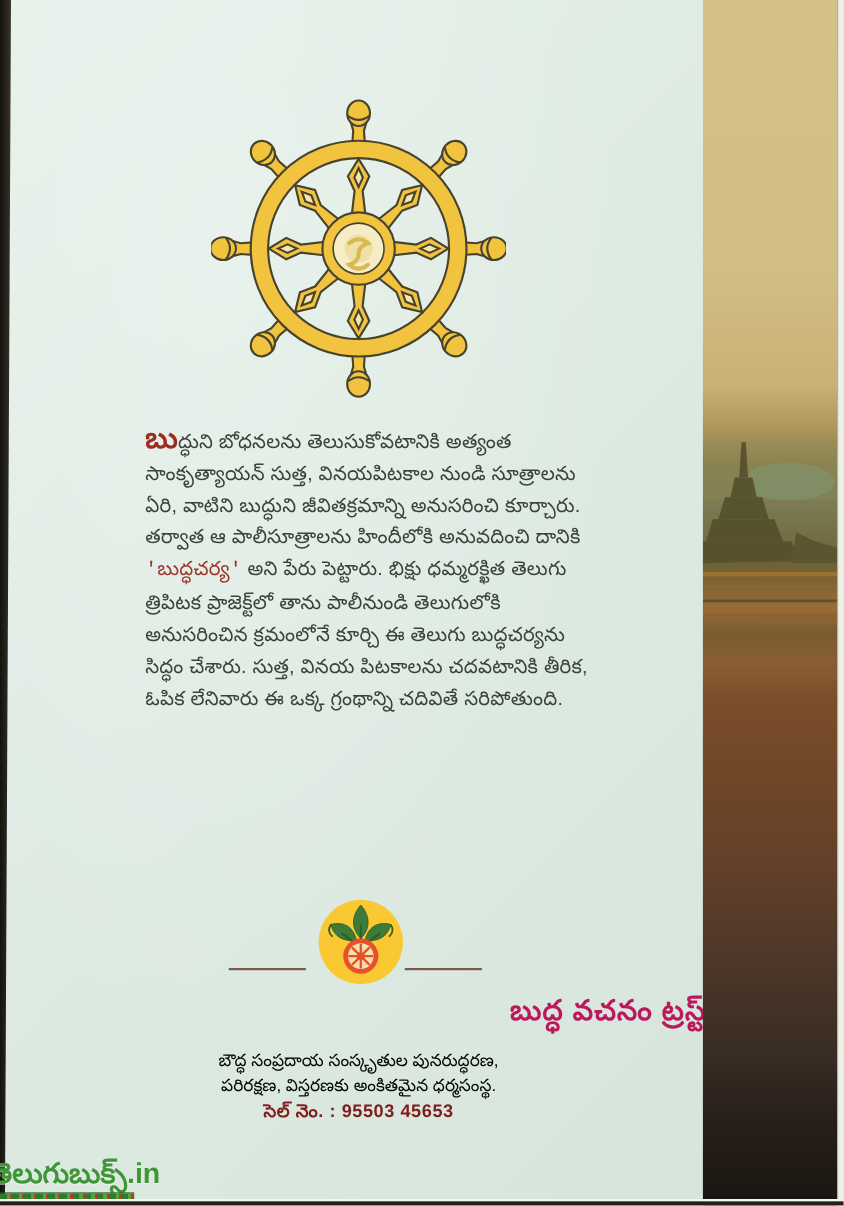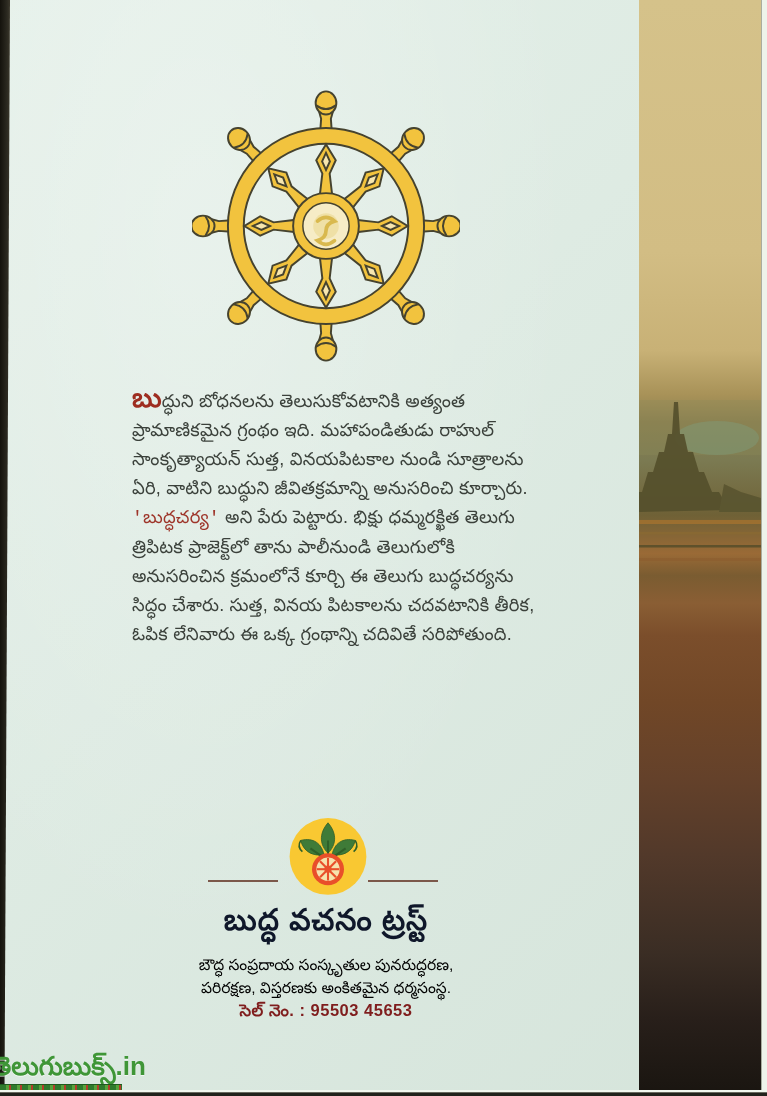--- a/index.html
+++ b/index.html
@@ -46,21 +46,21 @@
   .para-line{white-space:nowrap;}
   .dropcap{color:#9e2d20;font-weight:bold;font-size:27px;line-height:29px;}
   .accent{color:#9e352a;font-family:Liberation Mono, monospace;}
 
   .center-col{position:absolute;left:10px;width:632px;text-align:center;}
   .logo-svg{position:absolute;left:288px;top:816px;width:80px;height:84px;}
   .logo-line{position:absolute;top:880px;width:70px;height:0;border-top:2px solid #7b584a;}
   .logo-line.left{left:208px;}
   .logo-line.right{left:368px;}
 
-  .trust-name{top:903px;color:#0f172a;font-size:30px;font-weight:bold;letter-spacing:1px;}
+  .trust-name{top:903px;color:#be185d;font-size:26px;font-weight:bold;letter-spacing:1px;text-align:right;}
   .tagline{color:#000000;font-size:15.5px;line-height:23px;}
   .tagline-1{top:953px;}
   .tagline-2{top:976px;}
   .phone{top:1001px;color:#7f1d1d;font-size:16.5px;font-weight:bold;letter-spacing:.5px;}
 
   .watermark{
     position:absolute;left:-9px;top:1051px;
     color:#3f9637;font-size:26px;font-weight:bold;letter-spacing:0;
     text-shadow:0 1px 0 rgba(255,255,255,.6);
   }
@@ -170,23 +170,23 @@
 
       <circle cx="110" cy="110" r="27"></circle>
       <circle cx="110" cy="110" r="19" fill="#f6ecc6" stroke-width="1.2"></circle>
       <circle cx="110" cy="110" r="10.5" fill="#efe0a6" stroke="none"></circle>
       <path d="M103 106 q7 -6 14 0 q-7 2 -7 8 q0 6 -7 8 q7 6 14 0" fill="none" stroke="#d9b94e" stroke-width="3" stroke-linecap="round"></path>
     </g>
   </svg>
 
   <div class="paragraph">
       <div class="para-line"><span class="dropcap">బు</span><span>ద్ధుని బోధనలను తెలుసుకోవటానికి అత్యంత</span></div>
-      <div class="para-line"><span>ప్రామాణికమైన గ్రంథం ఇది. మహాపండితుడు రాహుల్</span></div>
       <div class="para-line"><span>సాంకృత్యాయన్ సుత్త, వినయపిటకాల నుండి సూత్రాలను</span></div>
       <div class="para-line"><span>ఏరి, వాటిని బుద్ధుని జీవితక్రమాన్ని అనుసరించి కూర్చారు.</span></div>
+      <div class="para-line"><span>తర్వాత ఆ పాలీసూత్రాలను హిందీలోకి అనువదించి దానికి</span></div>
       <div class="para-line"><span class="accent">'బుద్ధచర్య'</span><span> అని పేరు పెట్టారు. భిక్షు ధమ్మరక్ఖిత తెలుగు</span></div>
       <div class="para-line"><span>త్రిపిటక ప్రాజెక్ట్‌లో తాను పాలీనుండి తెలుగులోకి</span></div>
       <div class="para-line"><span>అనుసరించిన క్రమంలోనే కూర్చి ఈ తెలుగు బుద్ధచర్యను</span></div>
       <div class="para-line"><span>సిద్ధం చేశారు. సుత్త, వినయ పిటకాలను చదవటానికి తీరిక,</span></div>
       <div class="para-line"><span>ఓపిక లేనివారు ఈ ఒక్క గ్రంథాన్ని చదివితే సరిపోతుంది.</span></div>
     </div>
 
   <svg class="logo-svg" viewBox="0 0 100 104">
     <circle cx="50" cy="50" r="48" fill="#f9c832"></circle>
     <g fill="#3f7b38" stroke="#2f6029" stroke-width="1">

